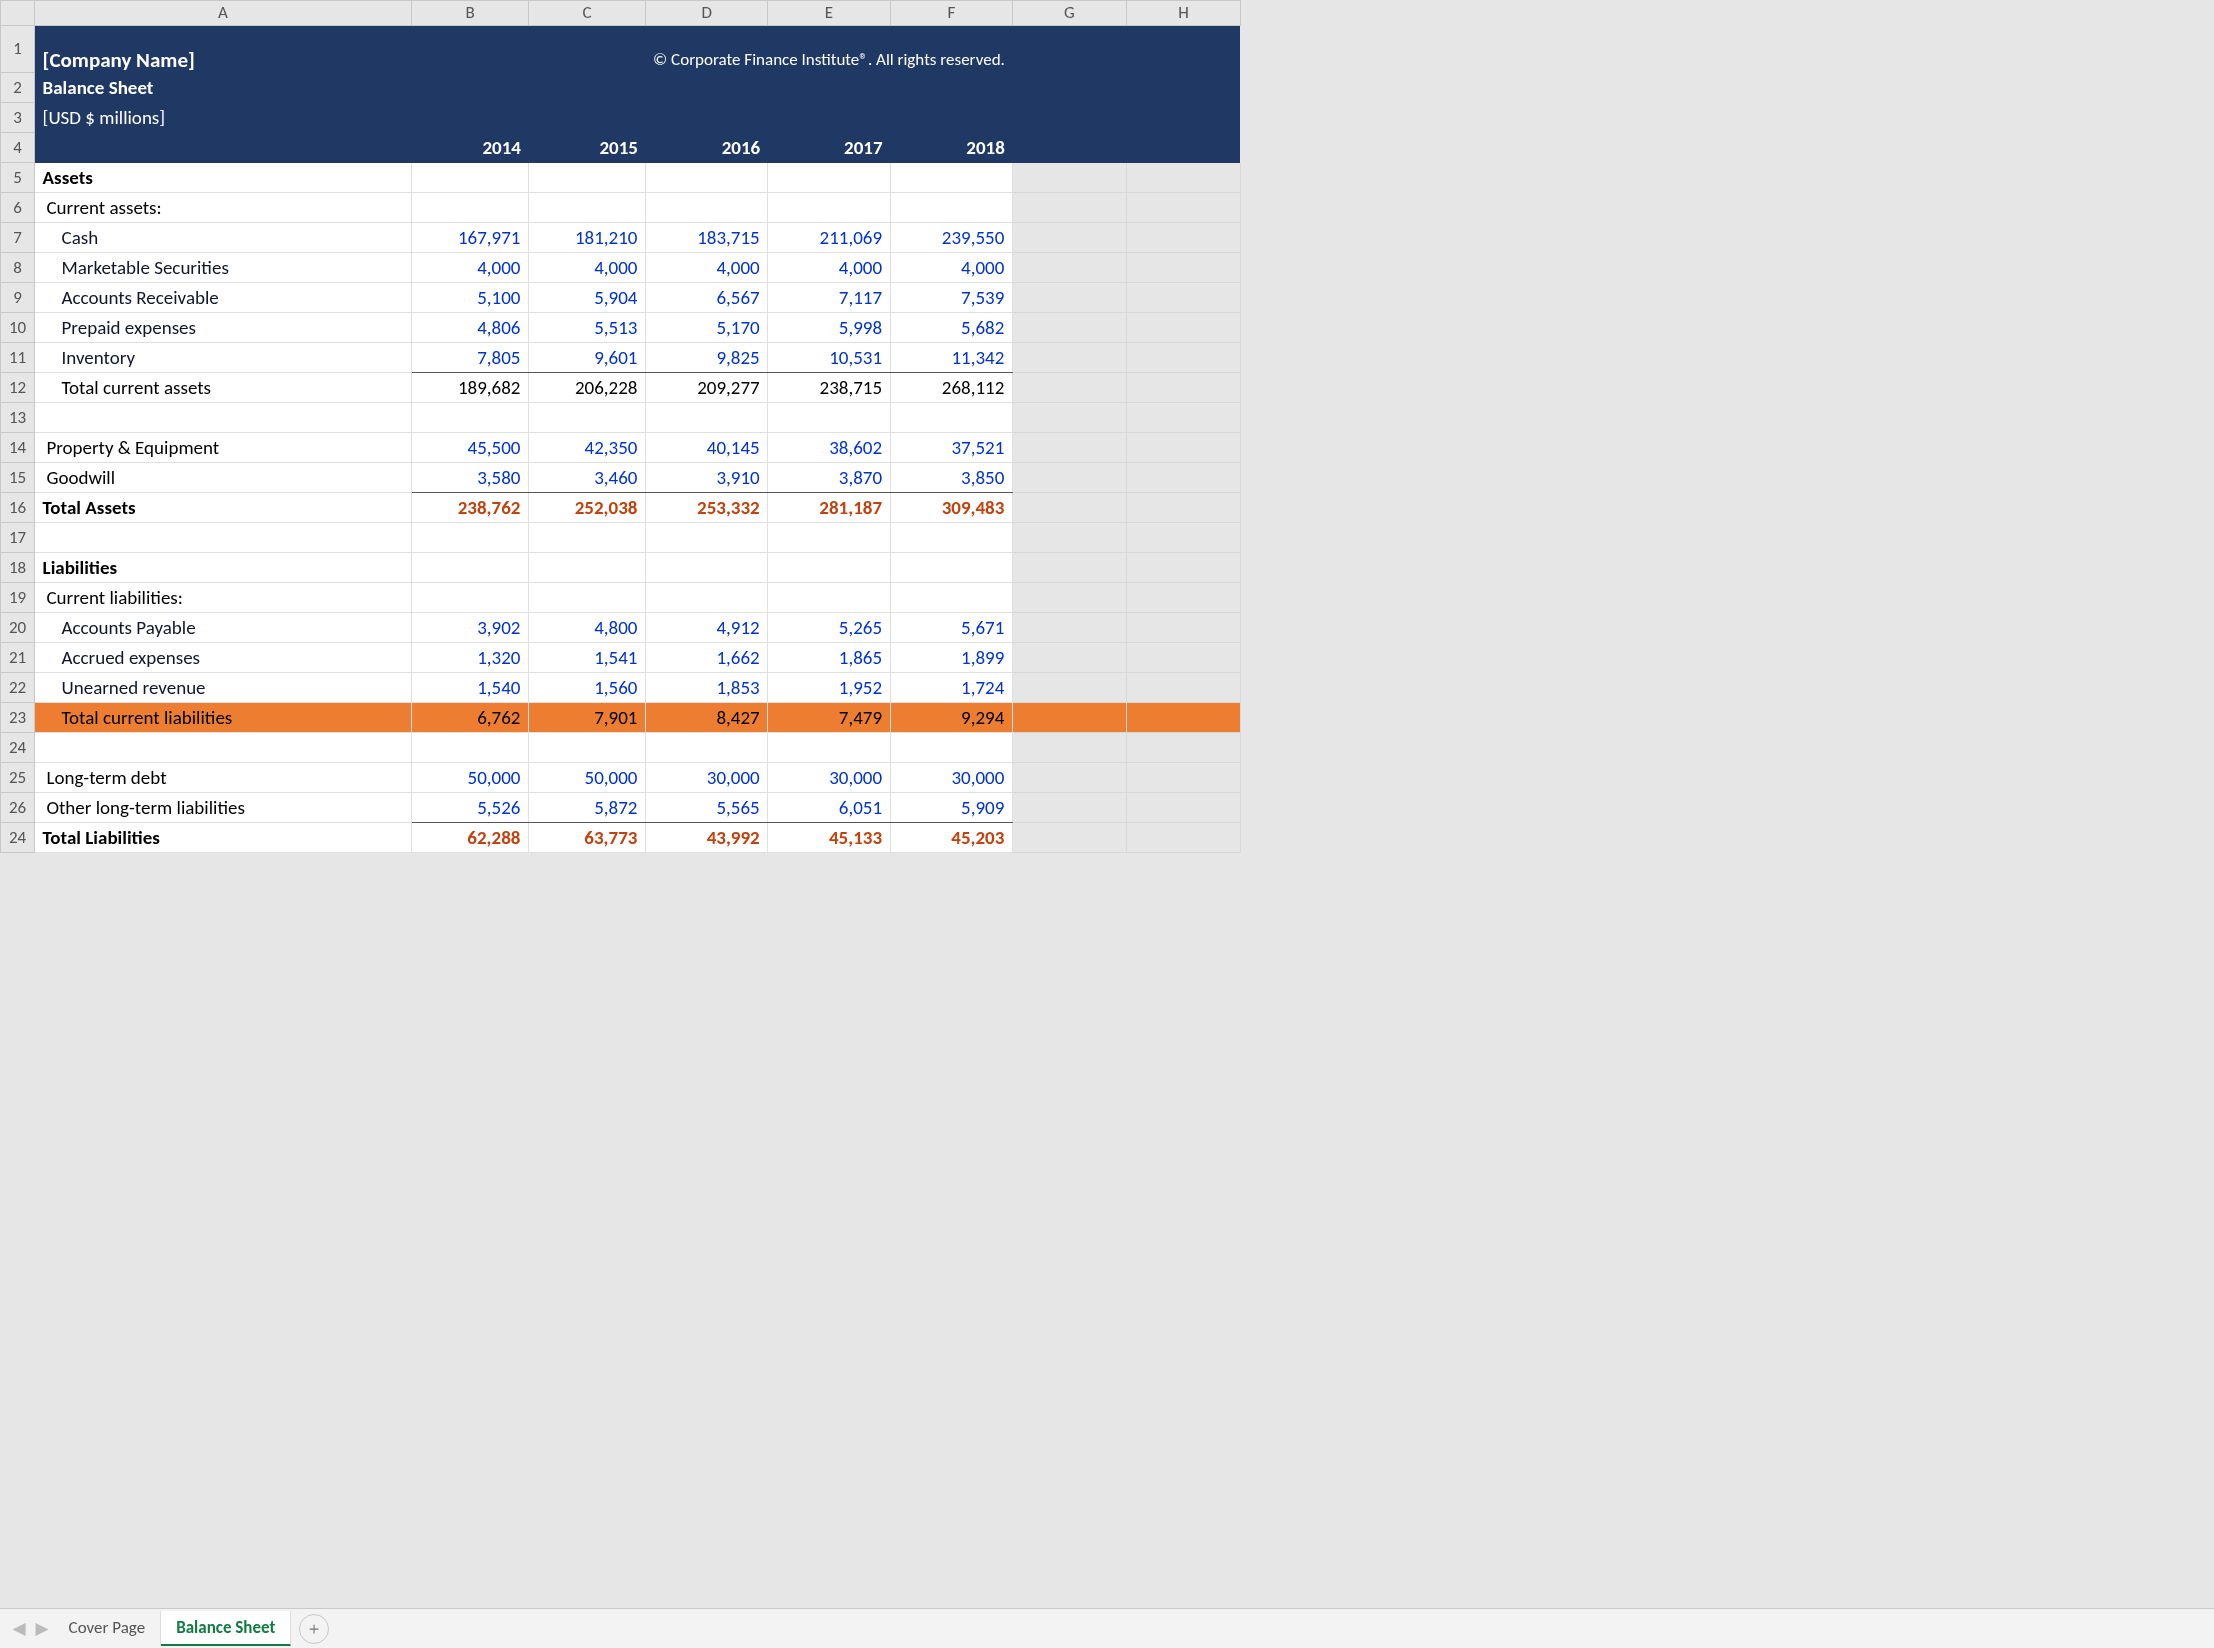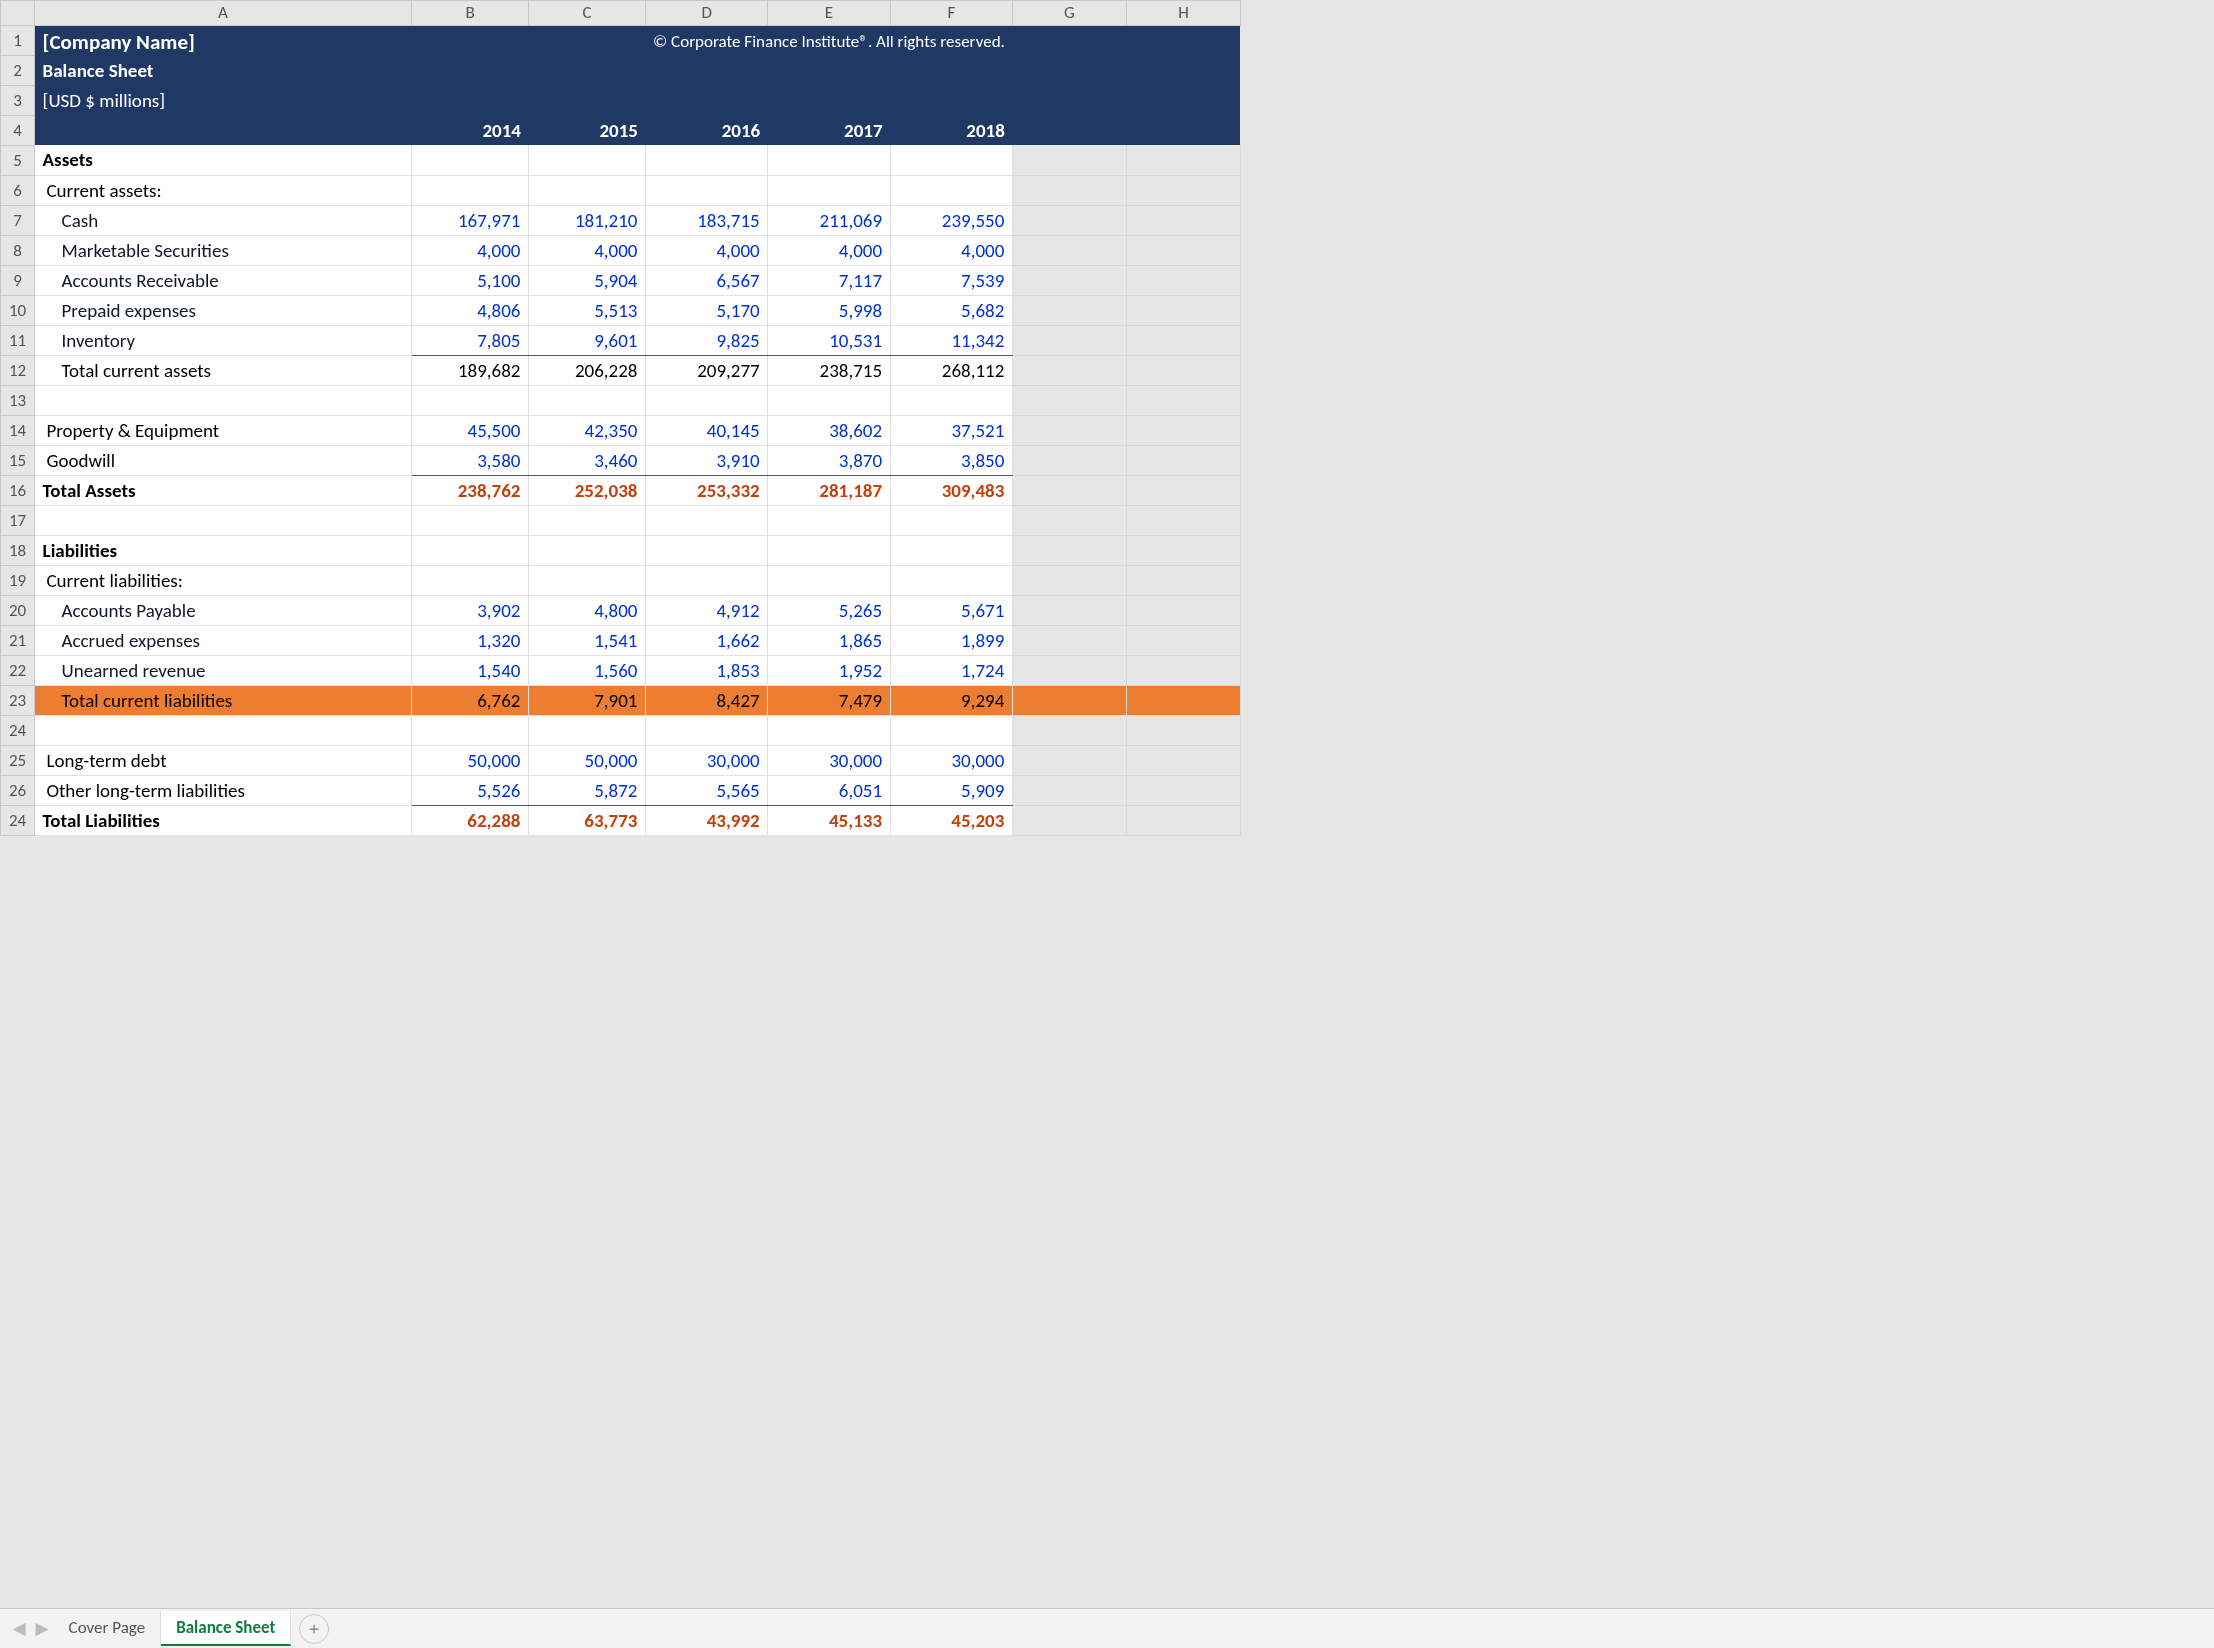--- a/index.html
+++ b/index.html
@@ -48,21 +48,21 @@
   vertical-align: middle;
   background: #fff;
   white-space: nowrap;
   overflow: visible;
 }
 .data-area td { background: #fff; }
 td.num { text-align: right; color: #0033cc; }
 
 tr.hdrRow td { background: #1f3864; color: #fff; border-right: none; border-bottom: none; }
 tr.hdrRow td.num { color: #fff; }
-tr.hdrRow.first td { padding-top: 3px; }
+tr.hdrRow.first td { padding-top: 21px; }
 td.company { font-weight: bold; font-size: 21px; }
 td.subtitle { font-weight: bold; }
 td.unit { }
 td.copyright { text-align: right; font-size: 17px; margin-left: 16px; }
 
 tr.yrRow td { font-weight: bold; text-align: right; }
 tr.yrRow td:first-of-type { text-align: left; }
 
 td.section { font-weight: bold; color: #000; }
 td.sub { color: #000; padding-left: 11.4px; }

